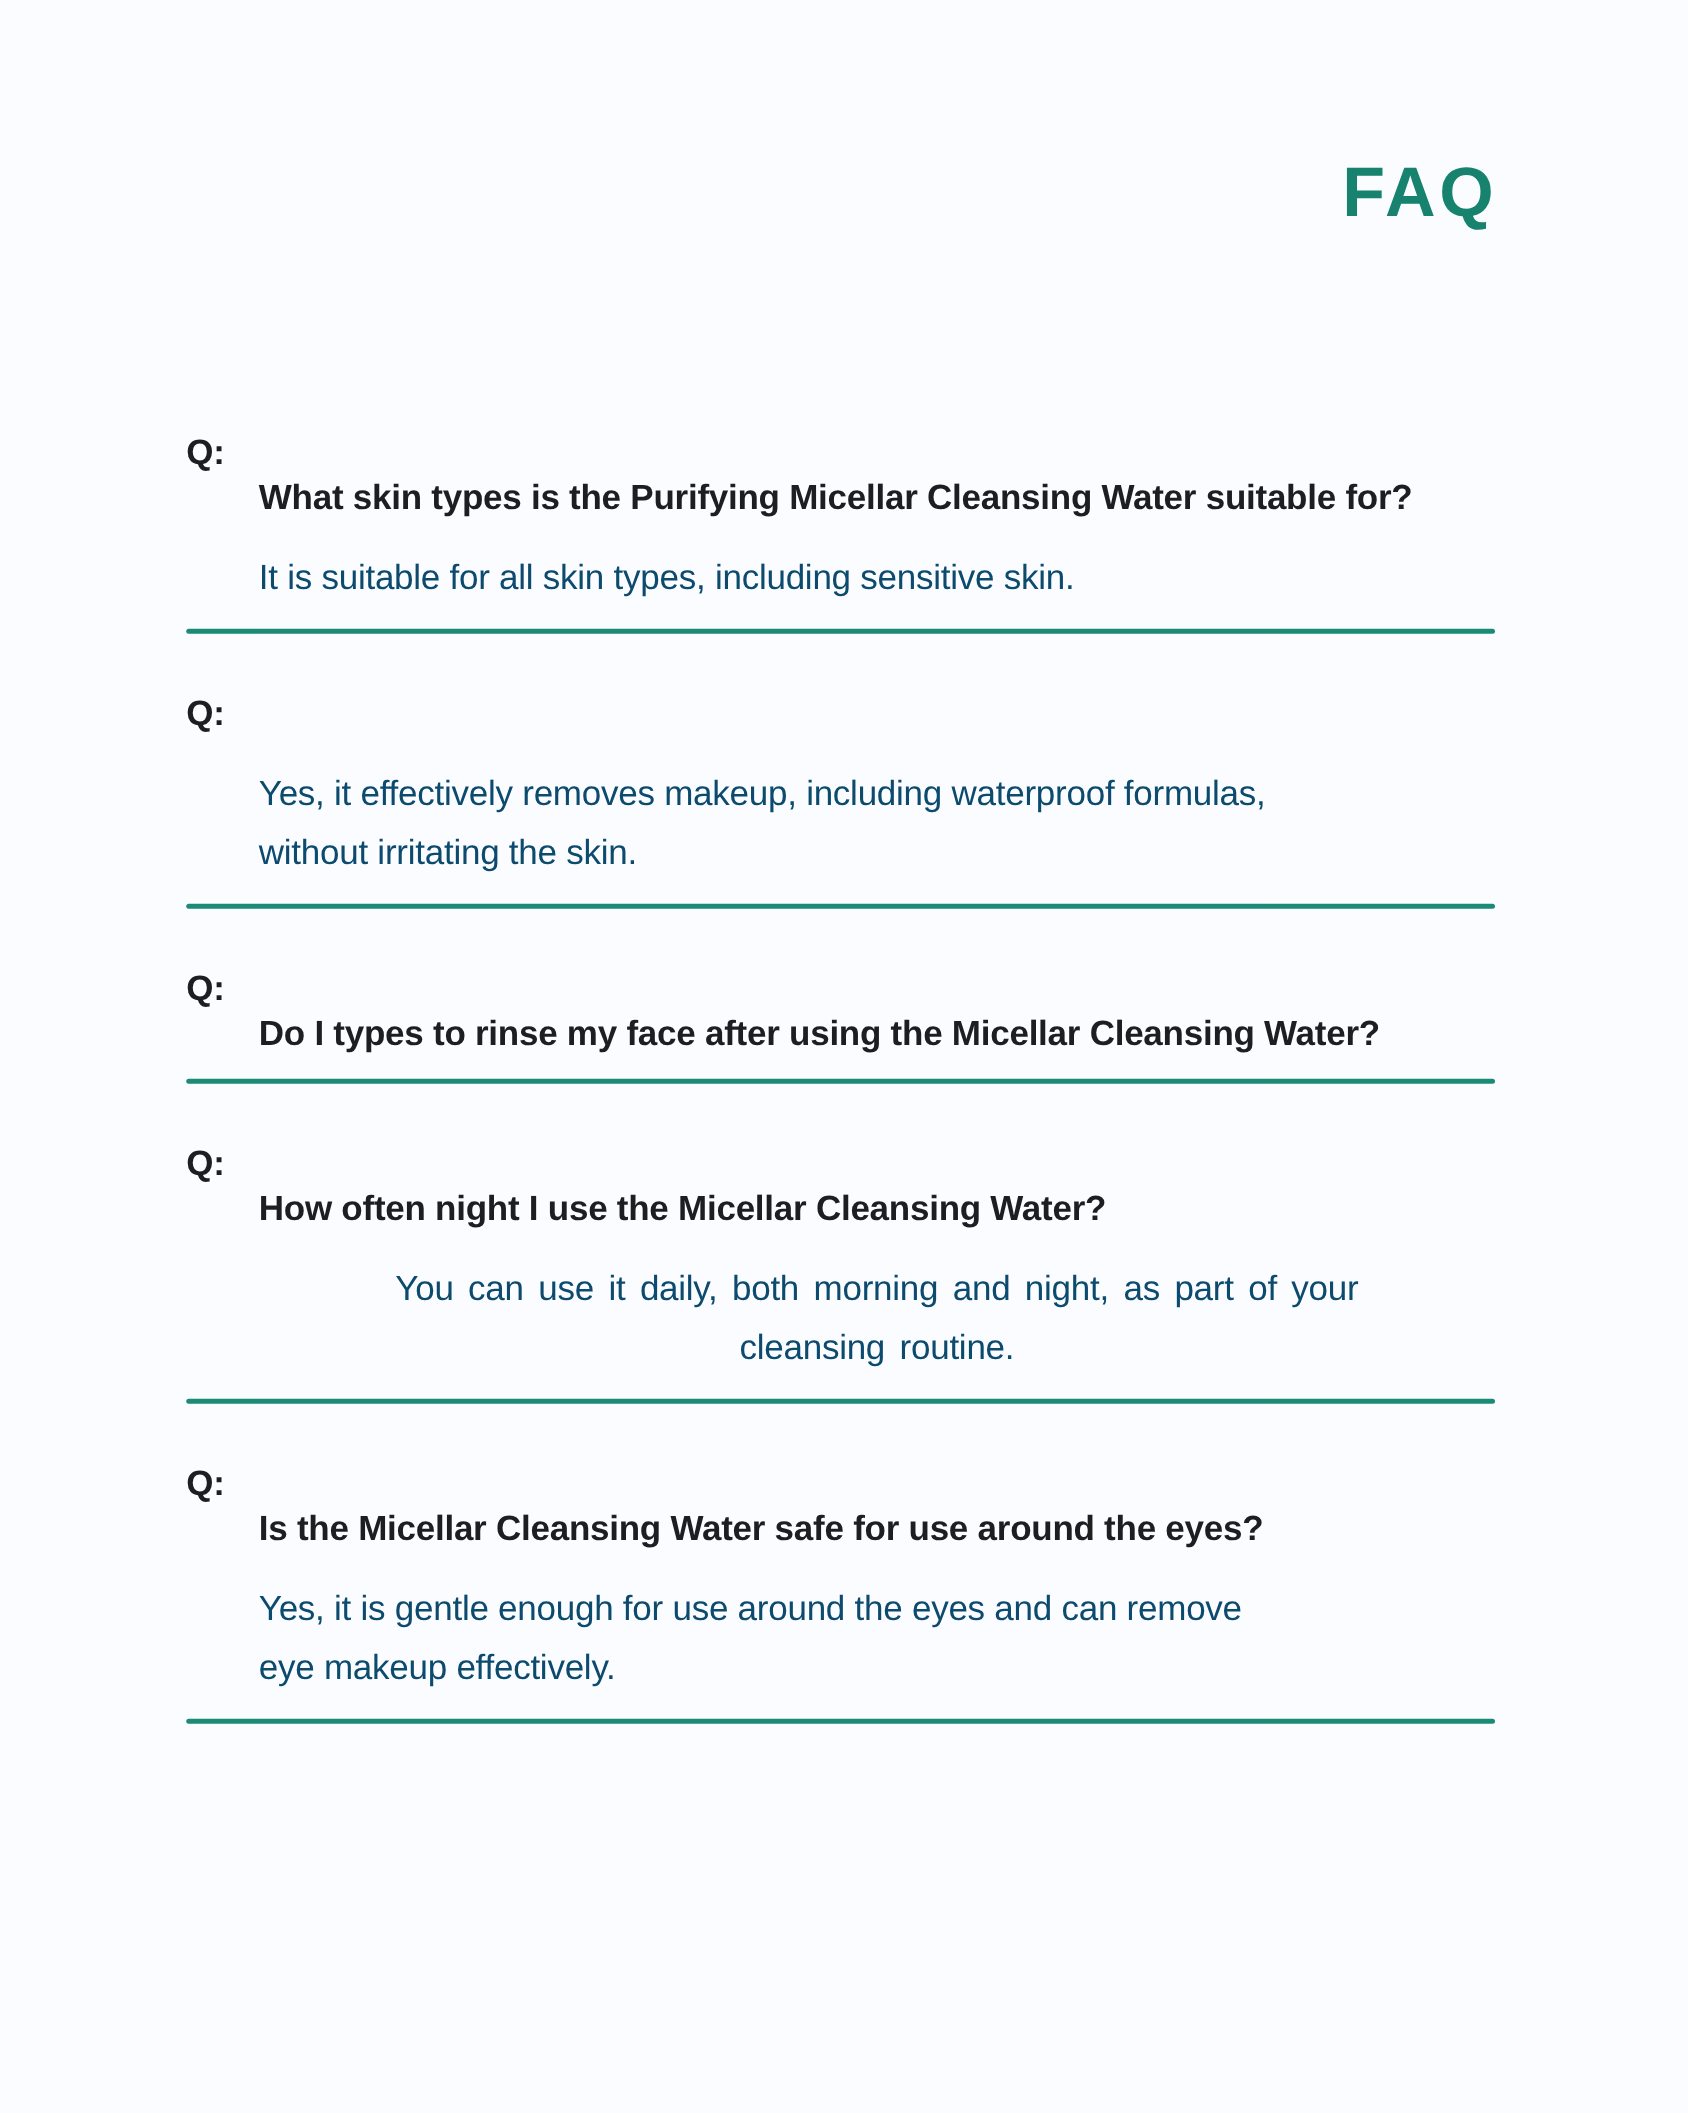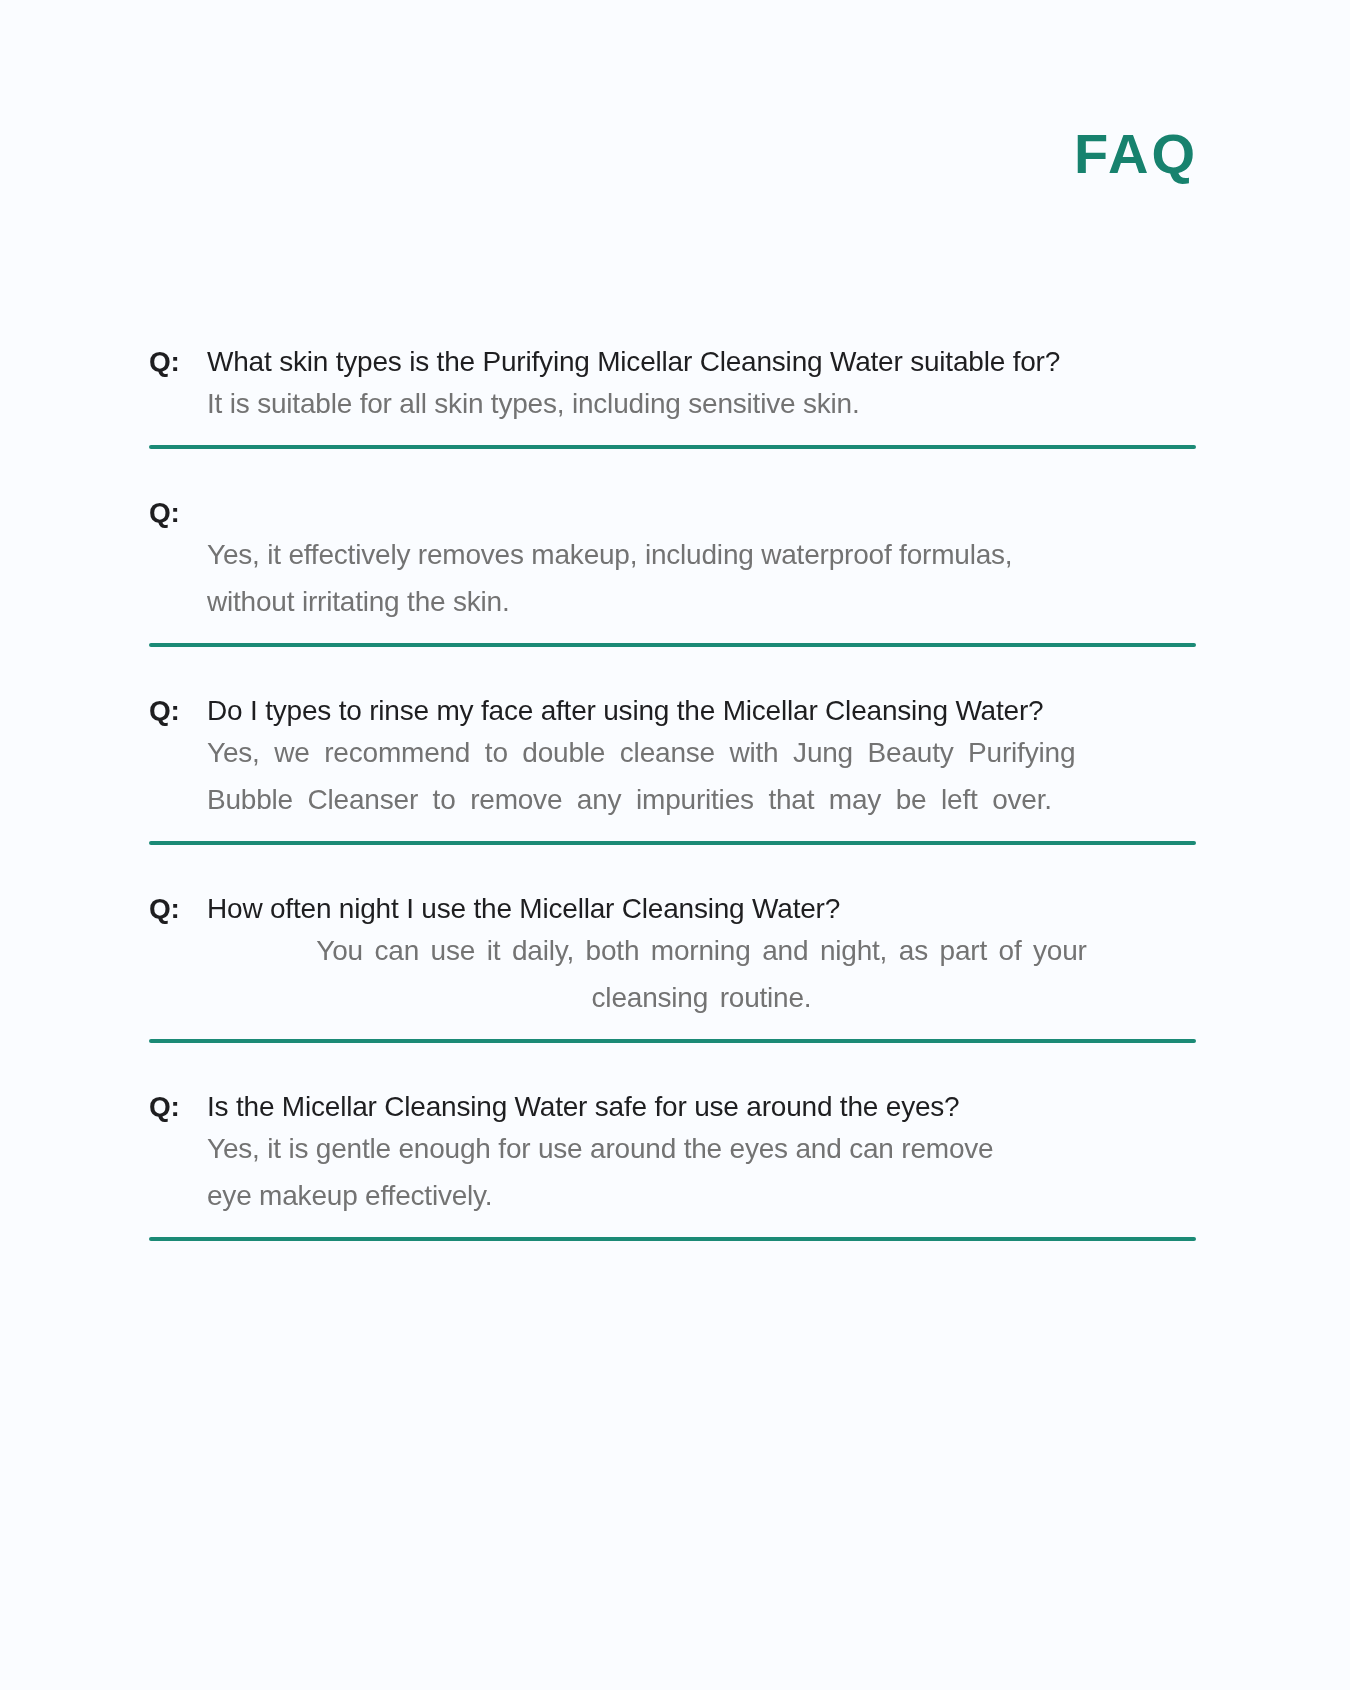--- a/index.html
+++ b/index.html
@@ -35,32 +35,34 @@
     font-size: 28px;
     font-weight: bold;
     line-height: 36px;
     letter-spacing: -0.2px;
   }
   .q-label {
     flex: 0 0 58px;
   }
   .q-text {
     font-size: 28px;
-    font-weight: normal;
+    font-weight: bold;
     line-height: 36px;
     letter-spacing: -0.2px;
     white-space: nowrap;
+    margin-top: 36px;
   }
   .answer {
+    margin-top: 22px;
     padding-left: 58px;
     font-size: 28px;
     line-height: 47px;
     letter-spacing: -0.2px;
     white-space: pre-line;
-    color: #737373;
+    color: #0c4a6e;
   }
   .answer.spread-wide { word-spacing: 7px; }
   .answer.spread { word-spacing: 4px; text-align: center; }
   .divider {
     margin-top: 18px;
     height: 4px;
     background: #1b8a76;
     border-radius: 2px;
   }
 </style>
@@ -87,22 +89,20 @@
     <p class="answer">Yes, it effectively removes makeup, including waterproof formulas,
 without irritating the skin.</p>
     <div class="divider"></div>
   </section>
 
   <section class="faq-item">
     <div class="question-row">
       <span class="q-label">Q:</span>
       <h2 class="q-text">Do I types to rinse my face after using the Micellar Cleansing Water?</h2>
     </div>
-    <p class="answer spread-wide">Yes, we recommend to double cleanse with Jung Beauty Purifying
-Bubble Cleanser to remove any impurities that may be left over.</p>
     <div class="divider"></div>
   </section>
 
   <section class="faq-item">
     <div class="question-row">
       <span class="q-label">Q:</span>
       <h2 class="q-text">How often night I use the Micellar Cleansing Water?</h2>
     </div>
     <p class="answer spread">You can use it daily, both morning and night, as part of your
 cleansing routine.</p>

